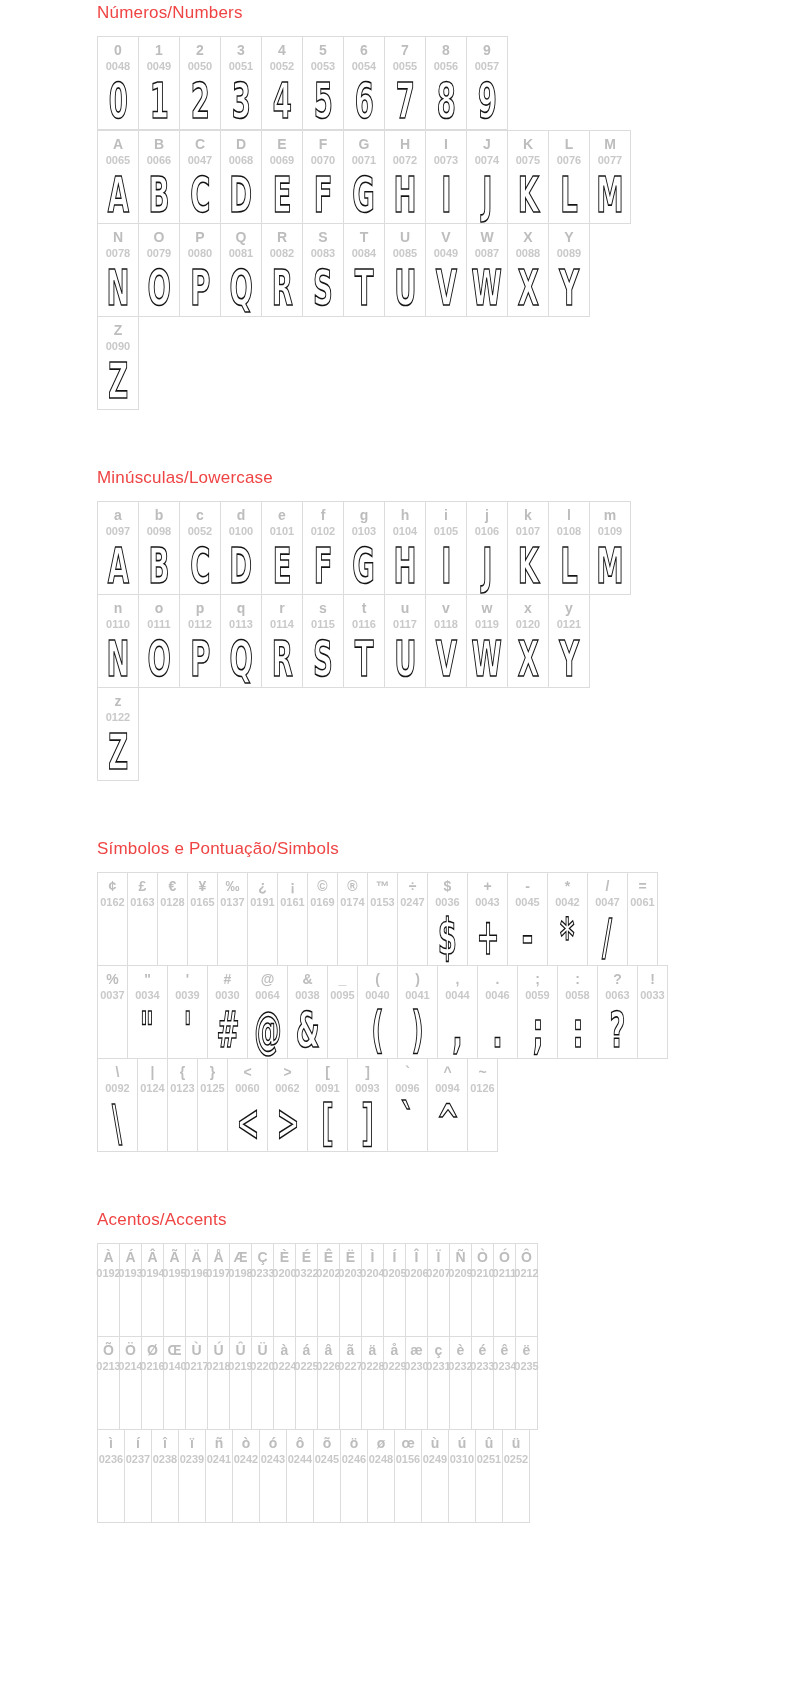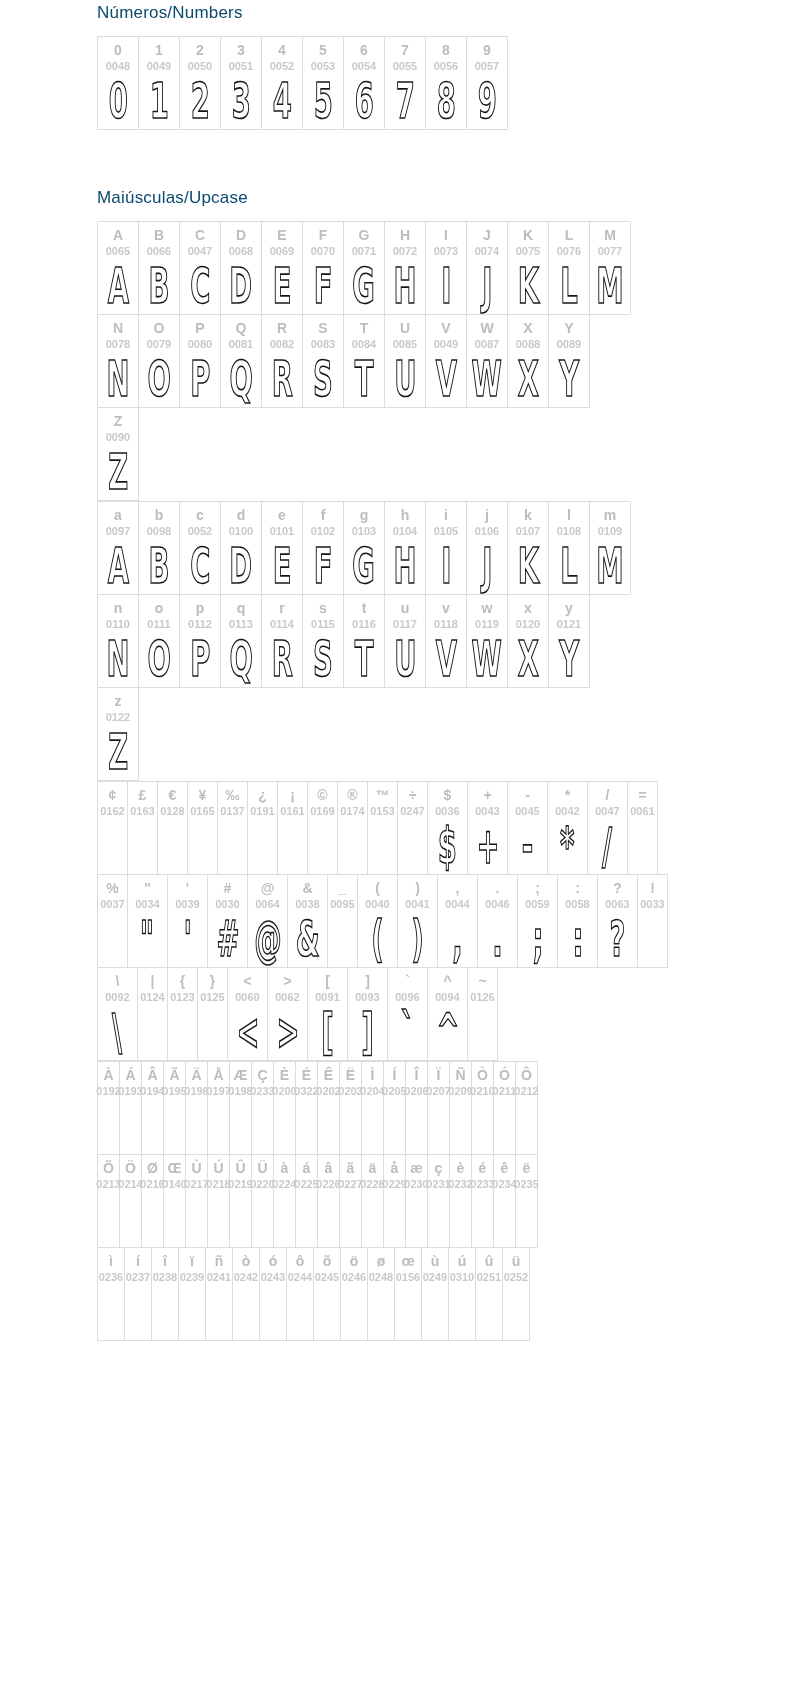--- a/index.html
+++ b/index.html
@@ -3,21 +3,21 @@
 <meta charset="utf-8">
 <style>
   html,body{margin:0;padding:0;background:#ffffff;}
   body{
     min-height:1688px; width:800px;
     font-family:"Liberation Sans",sans-serif;
     padding:3px 0 0 97px; box-sizing:border-box;
   }
   .section{margin:0;}
   .section-title{
-    font-size:17px; color:#0c4a6e; letter-spacing:0.2px;
+    font-size:17px; color:#ef4444; letter-spacing:0.2px;
     margin:58px 0 14px 0; font-weight:400;
   }
   .section:first-child .section-title{margin-top:0;}
   .char-row{display:flex; flex-direction:row; margin-top:-1px;}
   .char-row:first-of-type{margin-top:0;}
   .char-cell{
     box-sizing:border-box;
     border:1px solid #dcdcdc;
     margin-left:-1px;
     background:#ffffff;
@@ -132,21 +132,20 @@
         <div class="char-cell w-std">
           <div class="char-label">9</div>
           <div class="char-code">0057</div>
           <div class="char-glyph">
             <span class="g">9</span>
           </div>
         </div>
       </div>
     </section>
     <section class="section">
-      <div class="section-title">Maiúsculas/Upcase</div>
       <div class="char-row">
         <div class="char-cell w-std">
           <div class="char-label">A</div>
           <div class="char-code">0065</div>
           <div class="char-glyph">
             <span class="g">A</span>
           </div>
         </div>
         <div class="char-cell w-std">
           <div class="char-label">B</div>
@@ -323,20 +322,21 @@
         <div class="char-cell w-std">
           <div class="char-label">Z</div>
           <div class="char-code">0090</div>
           <div class="char-glyph">
             <span class="g">Z</span>
           </div>
         </div>
       </div>
     </section>
     <section class="section">
+      <div class="section-title">Minúsculas/Lowercase</div>
       <div class="char-row">
         <div class="char-cell w-std">
           <div class="char-label">a</div>
           <div class="char-code">0097</div>
           <div class="char-glyph">
             <span class="g">a</span>
           </div>
         </div>
         <div class="char-cell w-std">
           <div class="char-label">b</div>
@@ -513,20 +513,21 @@
         <div class="char-cell w-std">
           <div class="char-label">z</div>
           <div class="char-code">0122</div>
           <div class="char-glyph">
             <span class="g">z</span>
           </div>
         </div>
       </div>
     </section>
     <section class="section">
+      <div class="section-title">Símbolos e Pontuação/Simbols</div>
       <div class="char-row">
         <div class="char-cell w-sym">
           <div class="char-label">¢</div>
           <div class="char-code">0162</div>
           <div class="char-glyph">
             <span class="g"></span>
           </div>
         </div>
         <div class="char-cell w-sym">
           <div class="char-label">£</div>
@@ -822,20 +823,21 @@
         <div class="char-cell w-sym">
           <div class="char-label">~</div>
           <div class="char-code">0126</div>
           <div class="char-glyph">
             <span class="g"></span>
           </div>
         </div>
       </div>
     </section>
     <section class="section">
+      <div class="section-title">Acentos/Accents</div>
       <div class="char-row">
         <div class="char-cell w-acc">
           <div class="char-label">À</div>
           <div class="char-code">0192</div>
           <div class="char-glyph">
             <span class="g"></span>
           </div>
         </div>
         <div class="char-cell w-acc">
           <div class="char-label">Á</div>

